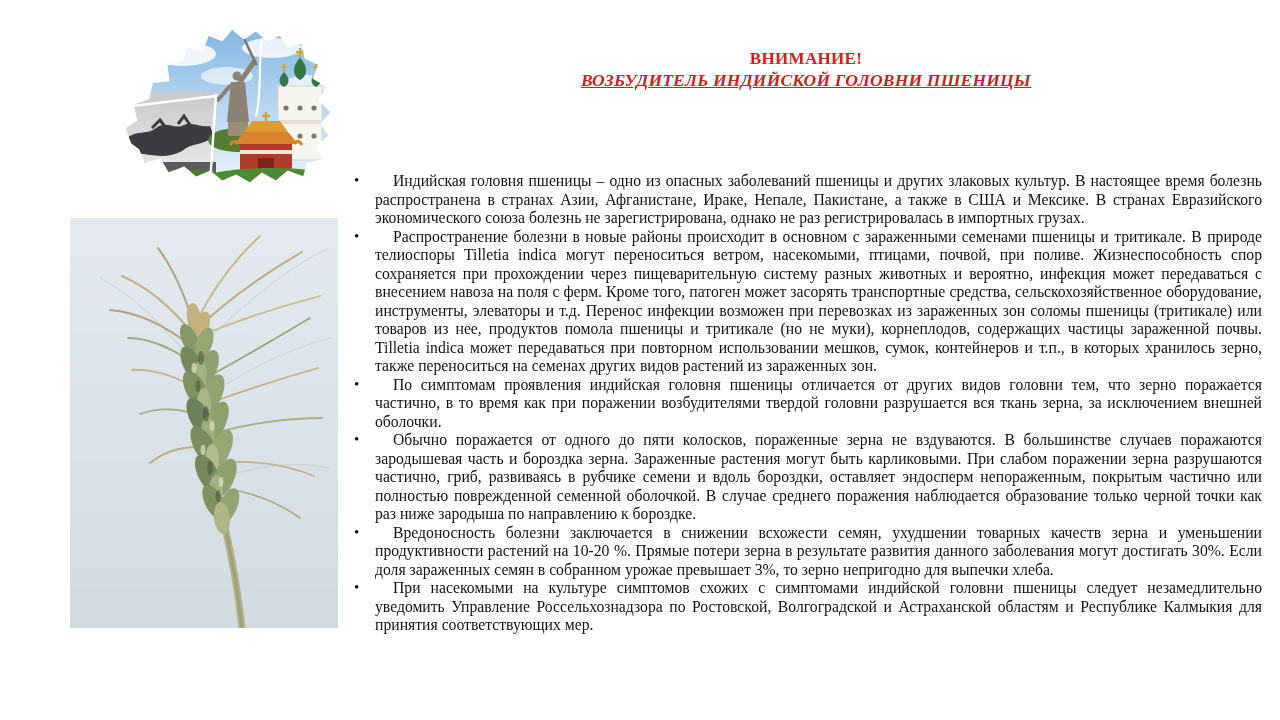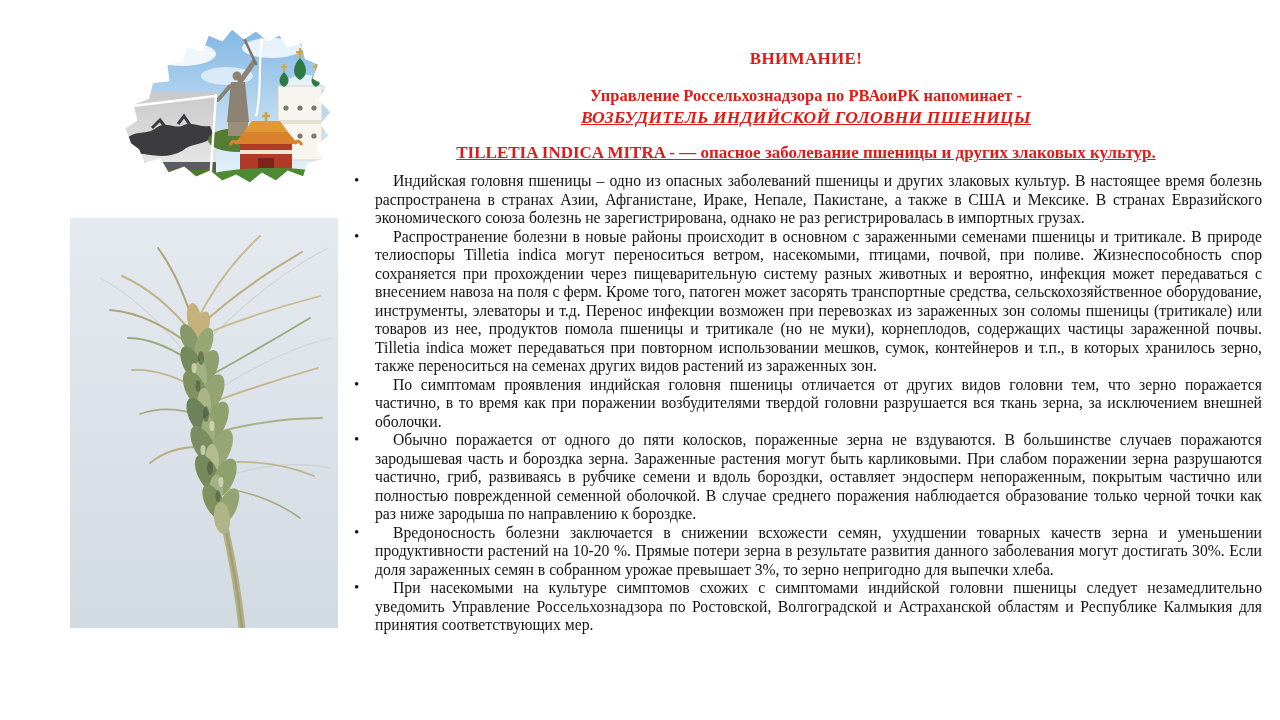--- a/index.html
+++ b/index.html
@@ -197,23 +197,21 @@
         <ellipse cx="124" cy="150" rx="2.5" ry="5"></ellipse>
           <ellipse cx="142" cy="208" rx="2.5" ry="5"></ellipse>
         <ellipse cx="133" cy="232" rx="2.5" ry="5"></ellipse>
           <ellipse cx="151" cy="264" rx="2.5" ry="5"></ellipse>
       </g>
     </g>
   </svg>
 
   <div class="header">
     <div class="h-attention">ВНИМАНИЕ!</div>
-    <div class="h-sub">Управление Россельхознадзора по РВАоиРК напоминает -</div>
     <div class="h-title">ВОЗБУДИТЕЛЬ ИНДИЙСКОЙ ГОЛОВНИ ПШЕНИЦЫ</div>
-    <div class="h-latin">TILLETIA INDICA MITRA - — опасное заболевание пшеницы и других злаковых культур.</div>
   </div>
 
   <ul class="bullets">
     <li><span class="marker">•</span><span>Индийская головня пшеницы – одно из опасных заболеваний пшеницы и других злаковых культур. В настоящее время болезнь распространена в странах Азии, Афганистане, Ираке, Непале, Пакистане, а также в США  и Мексике. В странах Евразийского экономического союза болезнь не зарегистрирована, однако не раз регистрировалась в импортных  грузах.</span></li>
     <li><span class="marker">•</span><span>Распространение болезни в новые районы происходит в основном с зараженными семенами пшеницы и тритикале. В природе телиоспоры Tilletia indica могут переноситься ветром, насекомыми, птицами, почвой, при поливе. Жизнеспособность спор сохраняется при прохождении через пищеварительную систему разных животных и вероятно, инфекция может передаваться с внесением навоза на поля с ферм. Кроме того, патоген может засорять транспортные средства, сельскохозяйственное оборудование, инструменты, элеваторы и т.д. Перенос инфекции возможен при перевозках из зараженных зон соломы пшеницы (тритикале) или товаров из нее, продуктов помола пшеницы и тритикале (но не муки), корнеплодов, содержащих частицы зараженной почвы. Tilletia indica может передаваться при повторном использовании мешков, сумок, контейнеров и т.п., в которых хранилось зерно, также переноситься на семенах других видов растений  из зараженных  зон.</span></li>
     <li><span class="marker">•</span><span>По симптомам проявления индийская головня пшеницы отличается от других видов головни тем, что зерно поражается частично, в то время как при поражении возбудителями твердой головни разрушается вся ткань зерна, за исключением  внешней  оболочки.</span></li>
     <li><span class="marker">•</span><span>Обычно поражается от одного до пяти колосков, пораженные зерна не вздуваются. В большинстве случаев поражаются зародышевая часть и бороздка зерна. Зараженные растения могут быть карликовыми. При слабом поражении зерна разрушаются частично, гриб, развиваясь в рубчике семени и вдоль бороздки, оставляет эндосперм непораженным, покрытым частично или полностью поврежденной семенной оболочкой. В случае среднего поражения наблюдается образование только черной точки как раз ниже зародыша по направлению  к бороздке.</span></li>
     <li><span class="marker">•</span><span>Вредоносность болезни заключается в снижении всхожести семян, ухудшении товарных качеств зерна и уменьшении продуктивности растений на 10-20 %. Прямые потери зерна в результате развития данного заболевания могут достигать 30%. Если доля зараженных семян в собранном урожае превышает 3%, то зерно непригодно для выпечки хлеба.</span></li>
     <li><span class="marker">•</span><span>При насекомыми на культуре симптомов схожих с симптомами индийской головни пшеницы следует незамедлительно уведомить Управление Россельхознадзора по Ростовской, Волгоградской и Астраханской областям и Республике Калмыкия  для принятия  соответствующих  мер.</span></li>
   </ul>

